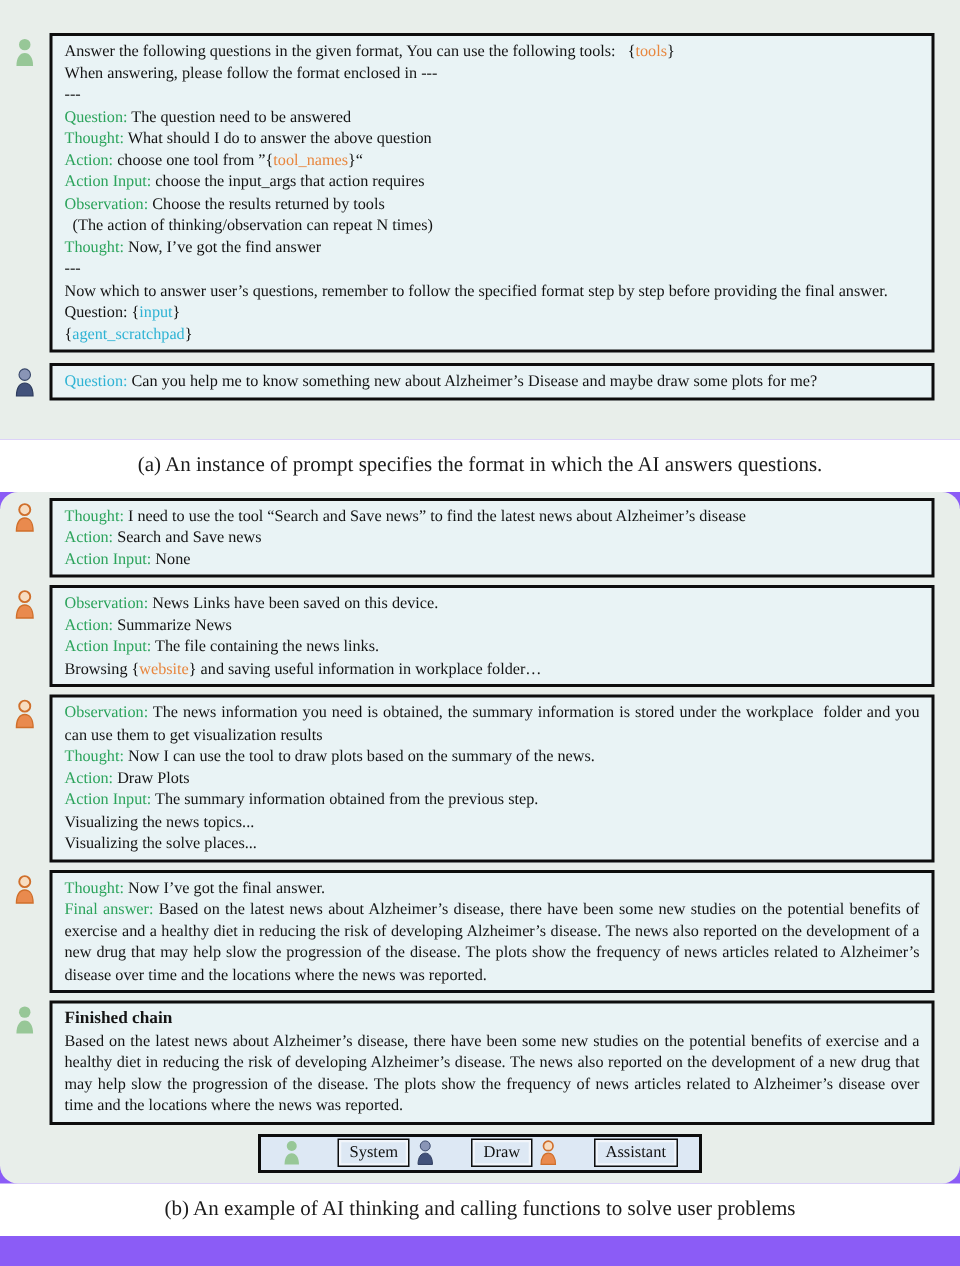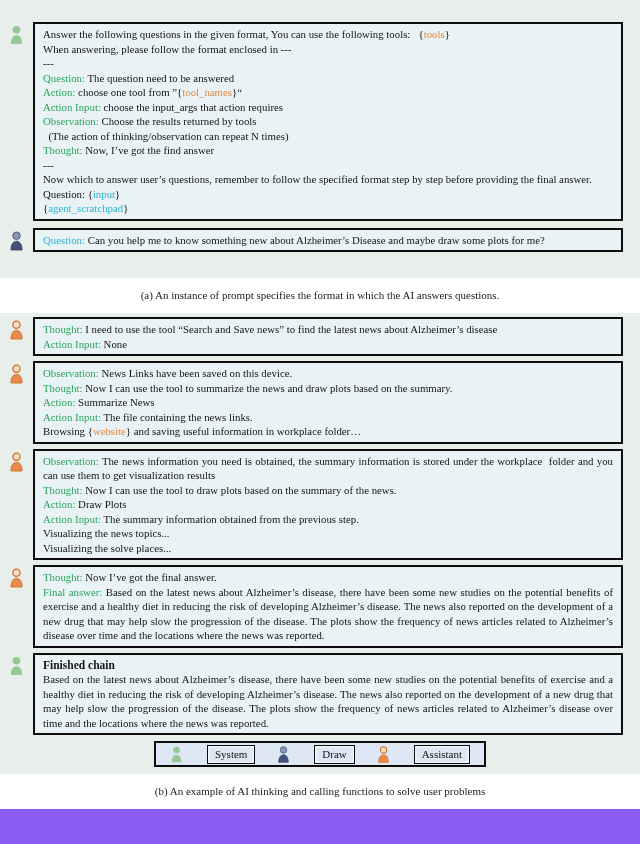--- a/index.html
+++ b/index.html
@@ -7,21 +7,21 @@
   body {
     width:640px; height:844px;
     font-family:"Liberation Serif", serif;
     color:#111;
     overflow:hidden;
   }
   .page { width:640px; height:844px; background:#8b5cf6; position:relative; }
 
   .panel { background:#e8eeea; width:640px; }
   .panel-a { padding:22px 0 26px 0; }
-  .panel-b { padding:4px 0 7px 0; }
+  .panel-b { padding:4px 0 7px 0;border-radius:12px; }
 
   .row { display:flex; align-items:flex-start; margin:0 17px 5px 0; }
   .row:last-child { margin-bottom:0; }
   .avatar-col { flex:0 0 33px; display:flex; justify-content:center; padding-top:3px; }
   .avatar { width:15px; height:20px; display:block; }
   .legend .avatar { width:13px; height:17px; }
 
   .msg-box {
     flex:1 1 auto;
     background:#e9f3f5;
@@ -36,29 +36,29 @@
 
   .c-green  { color:#2ca45c; }
   .c-orange { color:#e8873f; }
   .c-cyan   { color:#2fb3d4; }
 
   .chain-title { font-weight:bold; font-size:11.5px; line-height:14.5px; }
 
   .caption {
     background:#ffffff;
     text-align:center;
-    font-size:11px;
+    font-size:14px;
     color:#1c1c1c;
     padding:9px 0 9px 0;
     line-height:17px;
   }
 
   .legend-wrap { display:flex; justify-content:center; margin-top:6px; }
   .legend {
-    width:332px; height:26px;
+    width:296px; height:26px;
     background:#dde8f4;
     border:2px solid #0d0d0d;
     display:flex; align-items:center; justify-content:space-between;
     padding:0 14px;
   }
   .legend-item { display:flex; align-items:center; gap:24px; }
   .legend-label {
     border:1.5px solid #0d0d0d;
     background:#dde8f4;
     font-size:11px;
@@ -94,20 +94,21 @@
       <div class="avatar-col">
         <svg class="avatar">
             <use href="#av-system"></use>
           </svg>
       </div>
       <div class="msg-box">
           <div class="pline"><span>Answer the following questions in the given format, You can use the following tools:   {</span><span class="c-orange">tools</span><span>}</span></div>
           <div class="pline"><span>When answering, please follow the format enclosed in ---</span></div>
           <div class="pline"><span>---</span></div>
           <div class="pline"><span class="c-green">Question: </span><span>The question need to be answered</span></div>
+          <div class="pline"><span class="c-green">Thought: </span><span>What should I do to answer the above question</span></div>
           <div class="pline"><span class="c-green">Action: </span><span>choose one tool from ”{</span><span class="c-orange">tool_names</span><span>}“</span></div>
           <div class="pline"><span class="c-green">Action Input: </span><span>choose the input_args that action requires</span></div>
           <div class="pline"><span class="c-green">Observation: </span><span>Choose the results returned by tools</span></div>
           <div class="pline"><span>  (The action of thinking/observation can repeat N times)</span></div>
           <div class="pline"><span class="c-green">Thought: </span><span>Now, I’ve got the find answer</span></div>
           <div class="pline"><span>---</span></div>
           <div class="pline"><span>Now which to answer user’s questions, remember to follow the specified format step by step before providing the final answer.</span></div>
           <div class="pline"><span>Question: {</span><span class="c-cyan">input</span><span>}</span></div>
           <div class="pline"><span>{</span><span class="c-cyan">agent_scratchpad</span><span>}</span></div>
         </div>
@@ -131,33 +132,33 @@
   <section class="panel panel-b">
 
     <div class="row">
       <div class="avatar-col">
         <svg class="avatar">
             <use href="#av-assistant"></use>
           </svg>
       </div>
       <div class="msg-box">
           <div class="pline"><span class="c-green">Thought: </span><span>I need to use the tool “Search and Save news” to find the latest news about Alzheimer’s disease</span></div>
+          <div class="pline"><span class="c-green">Action: </span><span>Search and Save news</span></div>
           <div class="pline"><span class="c-green">Action Input: </span><span>None</span></div>
         </div>
     </div>
 
     <div class="row">
       <div class="avatar-col">
         <svg class="avatar">
             <use href="#av-assistant"></use>
           </svg>
       </div>
       <div class="msg-box">
           <div class="pline"><span class="c-green">Observation: </span><span>News Links have been saved on this device.</span></div>
-          <div class="pline"><span class="c-green">Thought: </span><span>Now I can use the tool to summarize the news and draw plots based on the summary.</span></div>
           <div class="pline"><span class="c-green">Action: </span><span>Summarize News</span></div>
           <div class="pline"><span class="c-green">Action Input: </span><span>The file containing the news links.</span></div>
           <div class="pline"><span>Browsing {</span><span class="c-orange">website</span><span>} and saving useful information in workplace folder…</span></div>
         </div>
     </div>
 
     <div class="row">
       <div class="avatar-col">
         <svg class="avatar">
             <use href="#av-assistant"></use>

